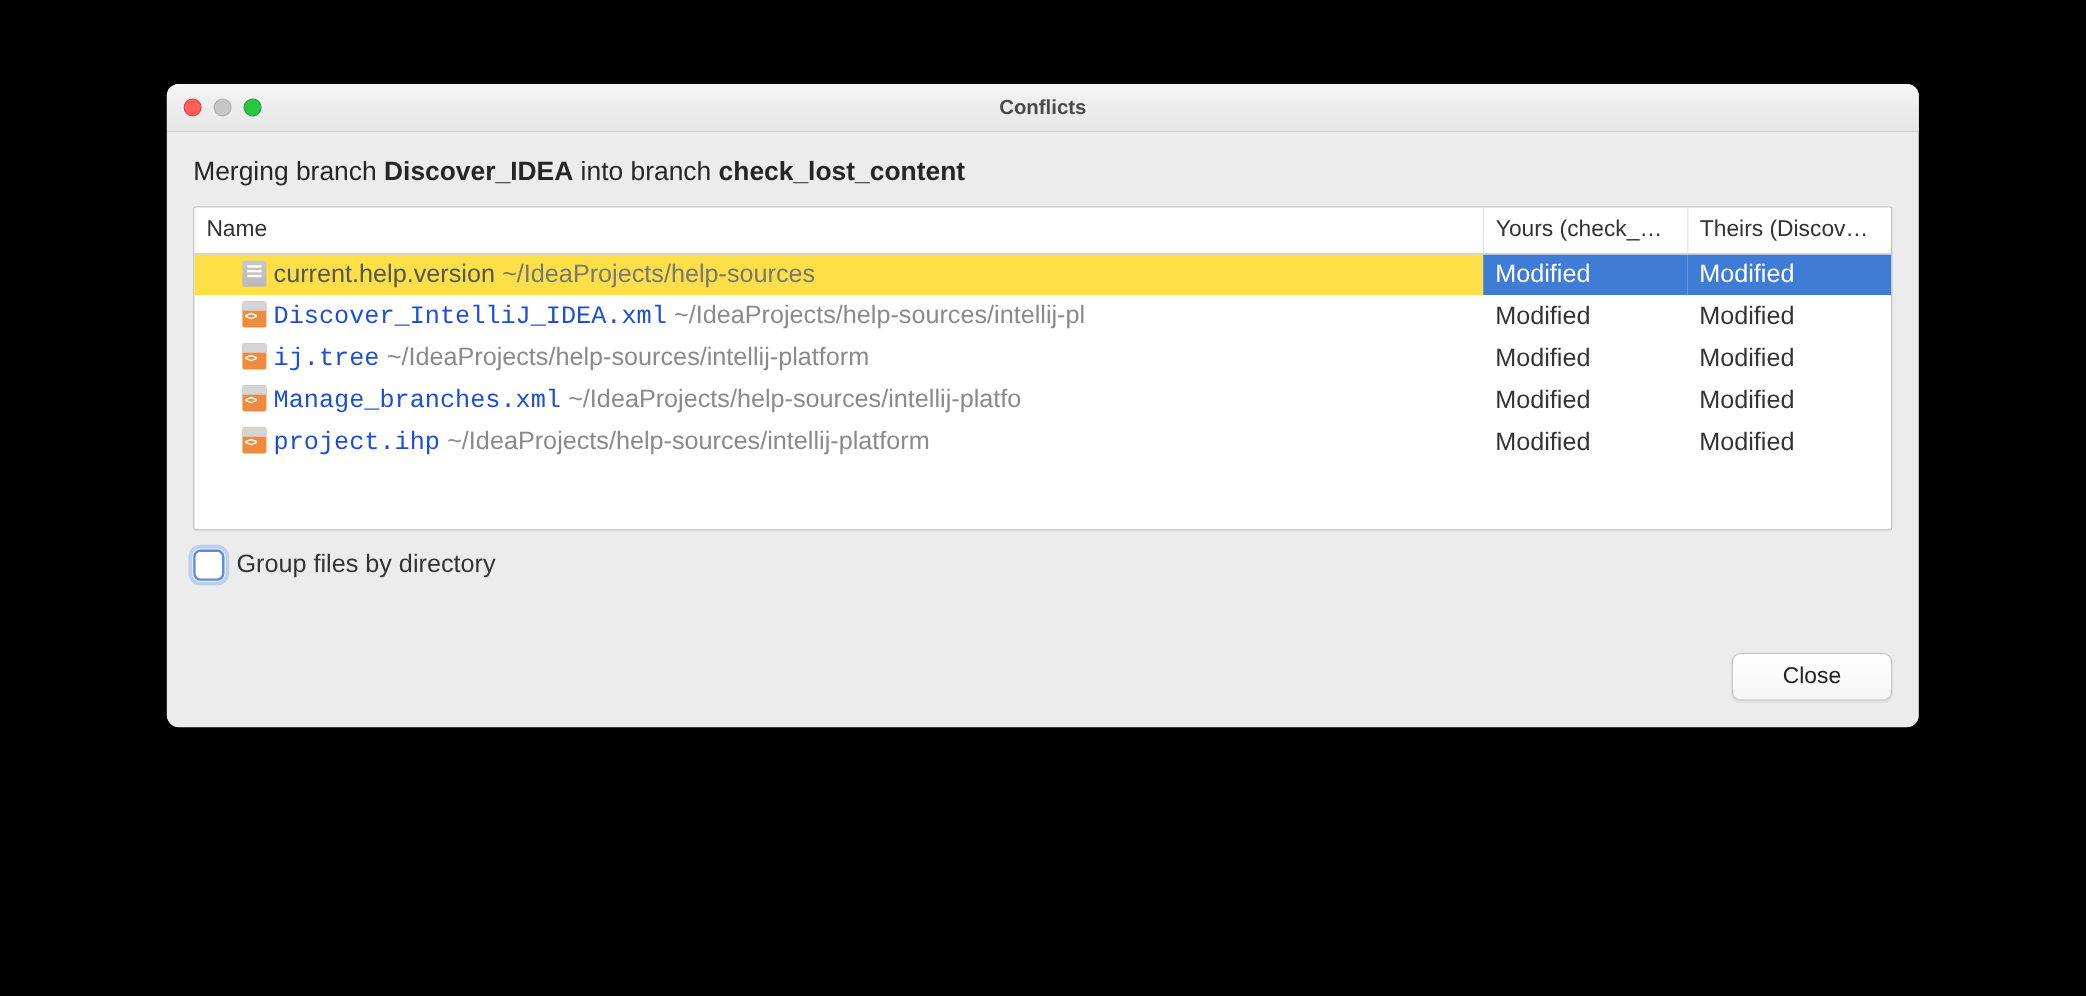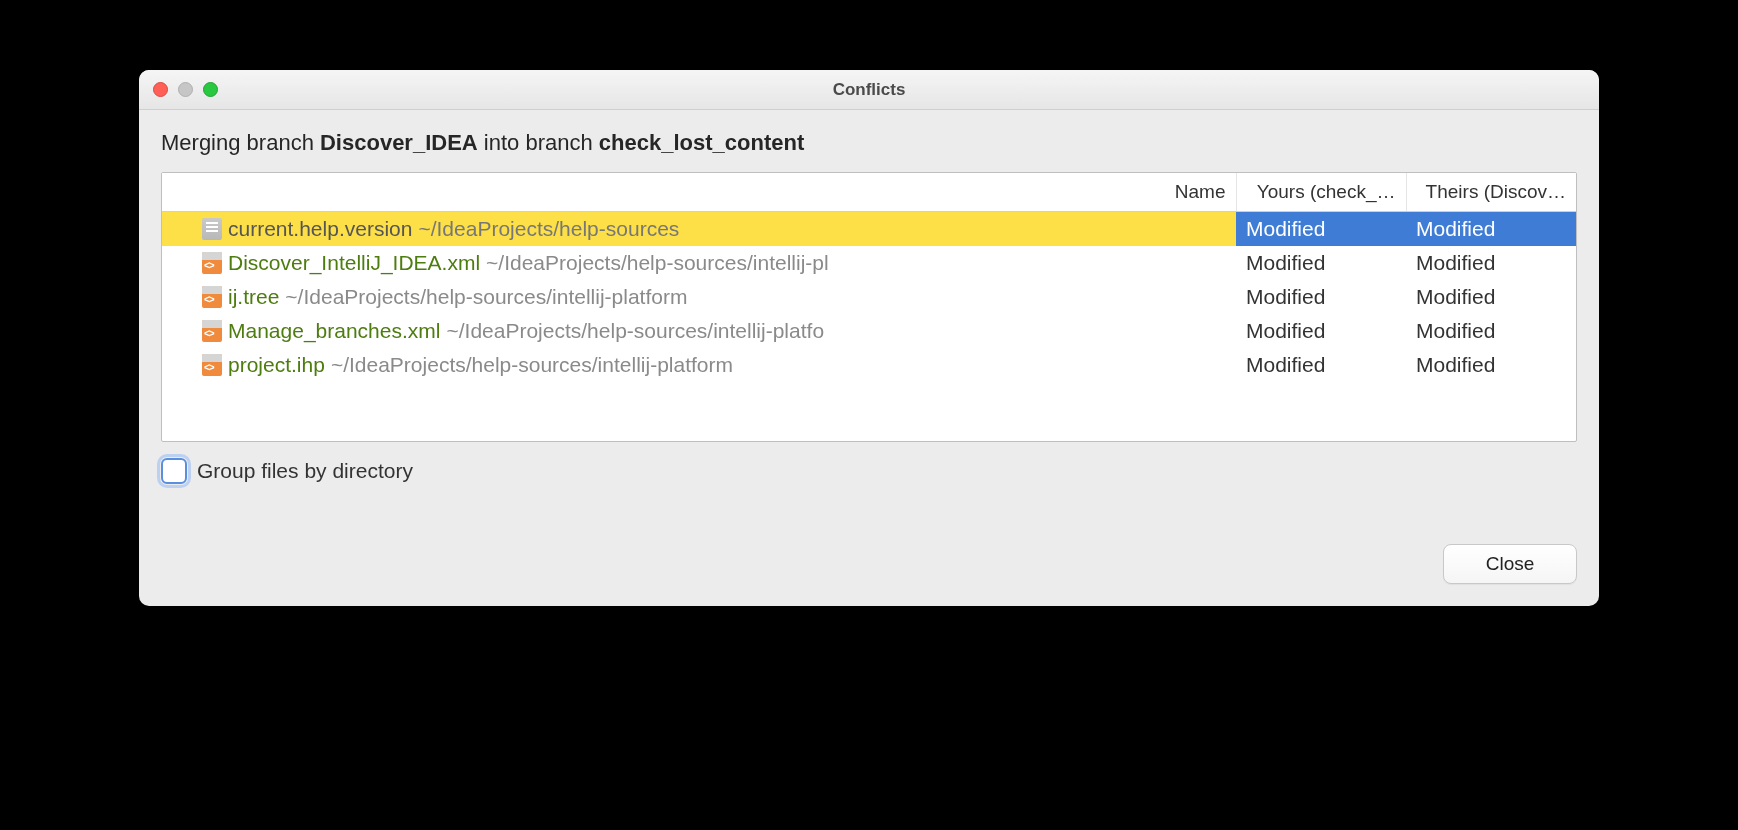--- a/index.html
+++ b/index.html
@@ -66,21 +66,21 @@
   .table-wrap {
     flex: 1;
     border: 1px solid #bfbfbf;
     background: #fff;
     border-radius: 2px;
     height: 270px;
     overflow: hidden;
   }
   table { width: 100%; border-collapse: collapse; table-layout: fixed; }
   thead th {
-    text-align: right;
+    text-align: left;
     font-weight: 400;
     font-size: 19px;
     color: #333;
     padding: 8px 10px;
     border-bottom: 1px solid #d0d0d0;
     border-right: 1px solid #e5e5e5;
     background: #fff;
     white-space: nowrap;
     overflow: hidden;
     text-overflow: ellipsis;
@@ -119,21 +119,21 @@
     border-radius: 2px;
     position: relative;
   }
   .icon-xml::before{
     content:""; position:absolute; top:0; left:0; right:0; height:8px; background:#d5d5d5; border-radius:2px 2px 0 0;
   }
   .icon-xml::after{
     content:"<>"; position:absolute; left:2px; top:8px; font-size:10px; color:#fff; font-weight:bold; letter-spacing:-1px;
   }
   .fname { color: #333; }
-  .fname.red { color: #4d7c0f; }
+  .fname.red { color: #1d4ed8; font-family: Liberation Mono, monospace; }
   .fpath { color: #8a8a8a; margin-left: 6px; }
   tr.selected .fname { color: #555; }
   tr.selected .fpath { color: #777; }
   .side-buttons {
     width: 200px;
     display: flex;
     flex-direction: column;
     gap: 14px;
   }
   .btn {

